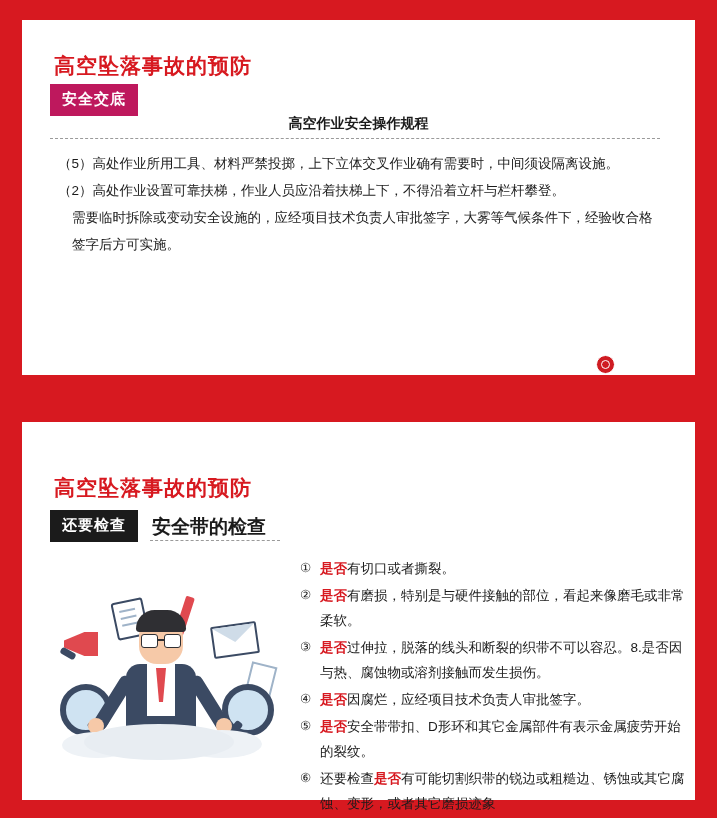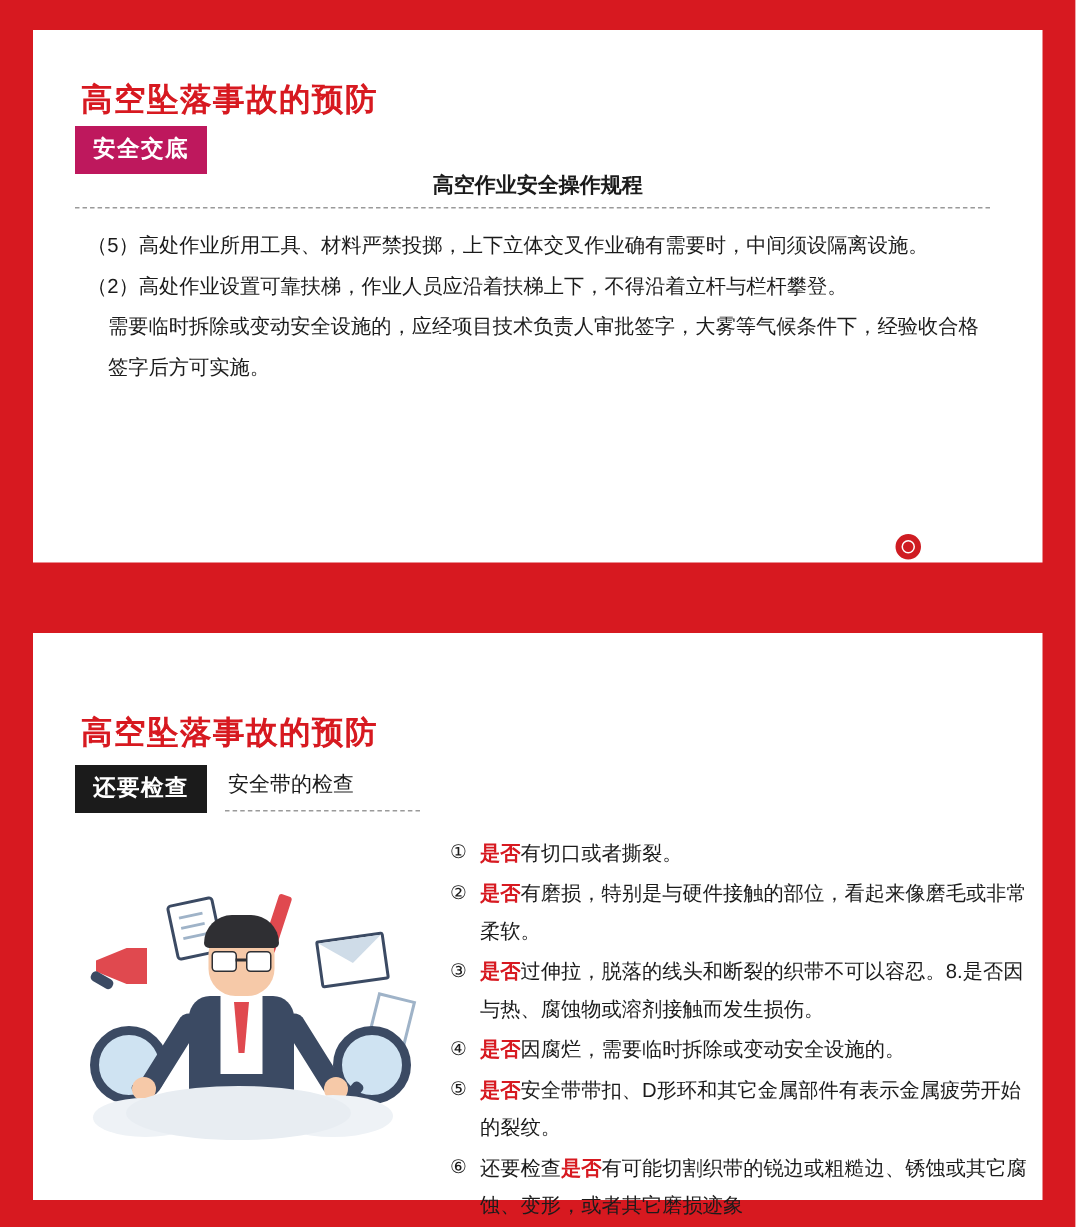--- a/index.html
+++ b/index.html
@@ -155,22 +155,22 @@
     color: #ffffff;
     font-size: 15px;
     font-weight: bold;
     padding: 6px 12px 7px 12px;
     letter-spacing: 1px;
   }
   .s2-sub {
     position: absolute;
     left: 130px;
     top: 92px;
-    font-size: 14px;
-    font-weight: normal;
+    font-size: 19px;
+    font-weight: bold;
     color: #1b1b1b;
   }
   .s2-subline {
     position: absolute;
     left: 128px;
     top: 118px;
     width: 130px;
     border-top: 1px dashed #9a9a9a;
   }
   .s2-list {
@@ -516,21 +516,21 @@
         <div class="s2-item">
           <span class="s2-num">②</span>
           <span class="s2-text"><span></span><b>是否</b><span>有磨损，特别是与硬件接触的部位，看起来像磨毛或非常柔软。</span></span>
         </div>
         <div class="s2-item">
           <span class="s2-num">③</span>
           <span class="s2-text"><span></span><b>是否</b><span>过伸拉，脱落的线头和断裂的织带不可以容忍。8.是否因与热、腐蚀物或溶剂接触而发生损伤。</span></span>
         </div>
         <div class="s2-item">
           <span class="s2-num">④</span>
-          <span class="s2-text"><span></span><b>是否</b><span>因腐烂，需要临时拆除或变动安全设施的。</span></span>
+          <span class="s2-text"><span></span><b>是否</b><span>因腐烂，应经项目技术负责人审批签字。</span></span>
         </div>
         <div class="s2-item">
           <span class="s2-num">⑤</span>
           <span class="s2-text"><span></span><b>是否</b><span>安全带带扣、D形环和其它金属部件有表示金属疲劳开始的裂纹。</span></span>
         </div>
         <div class="s2-item">
           <span class="s2-num">⑥</span>
           <span class="s2-text"><span>还要检查</span><b>是否</b><span>有可能切割织带的锐边或粗糙边、锈蚀或其它腐蚀、变形，或者其它磨损迹象</span></span>
         </div>
       </div>

